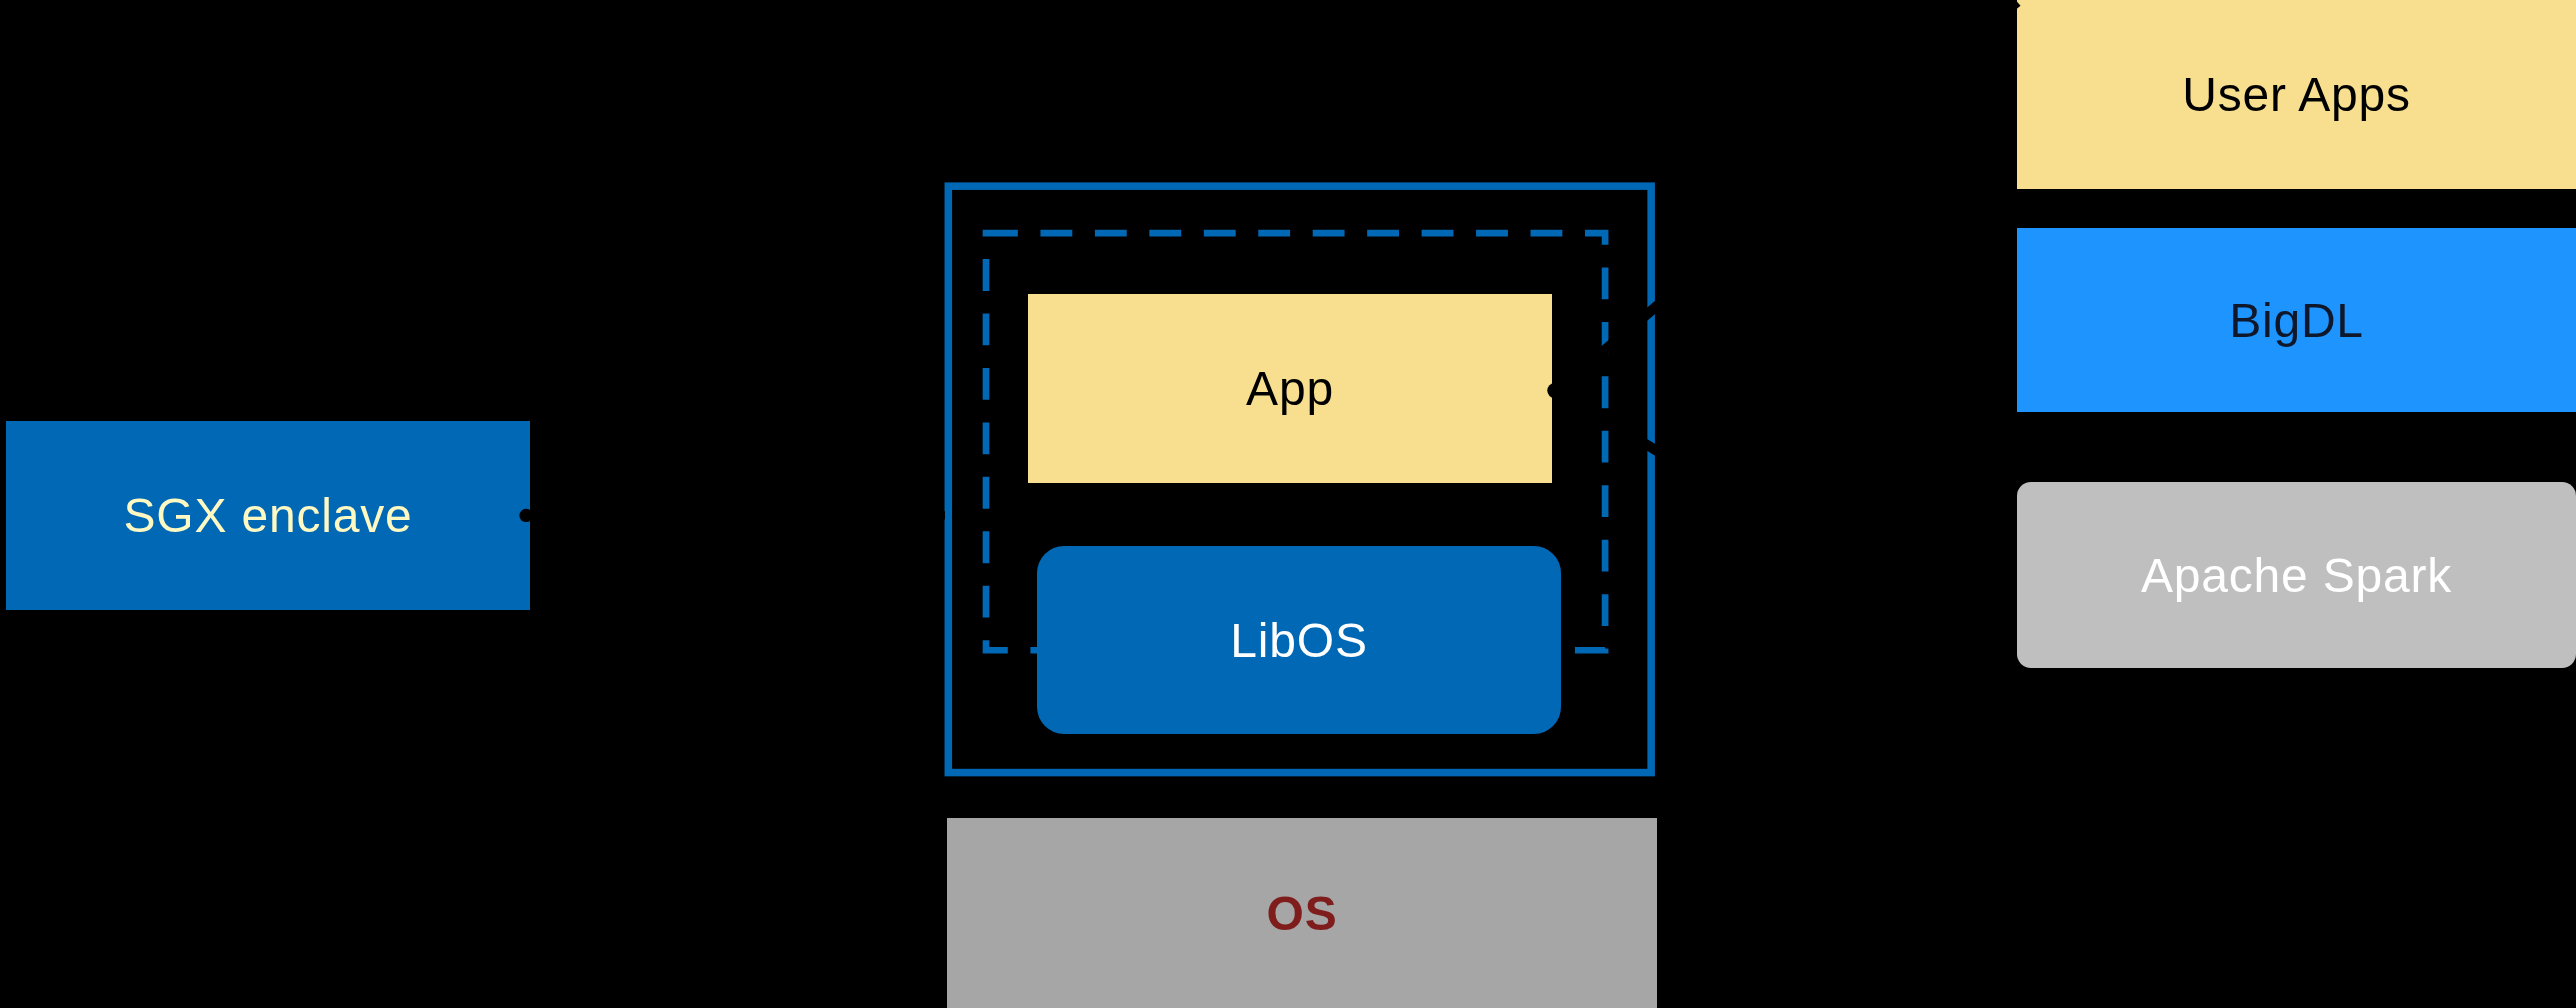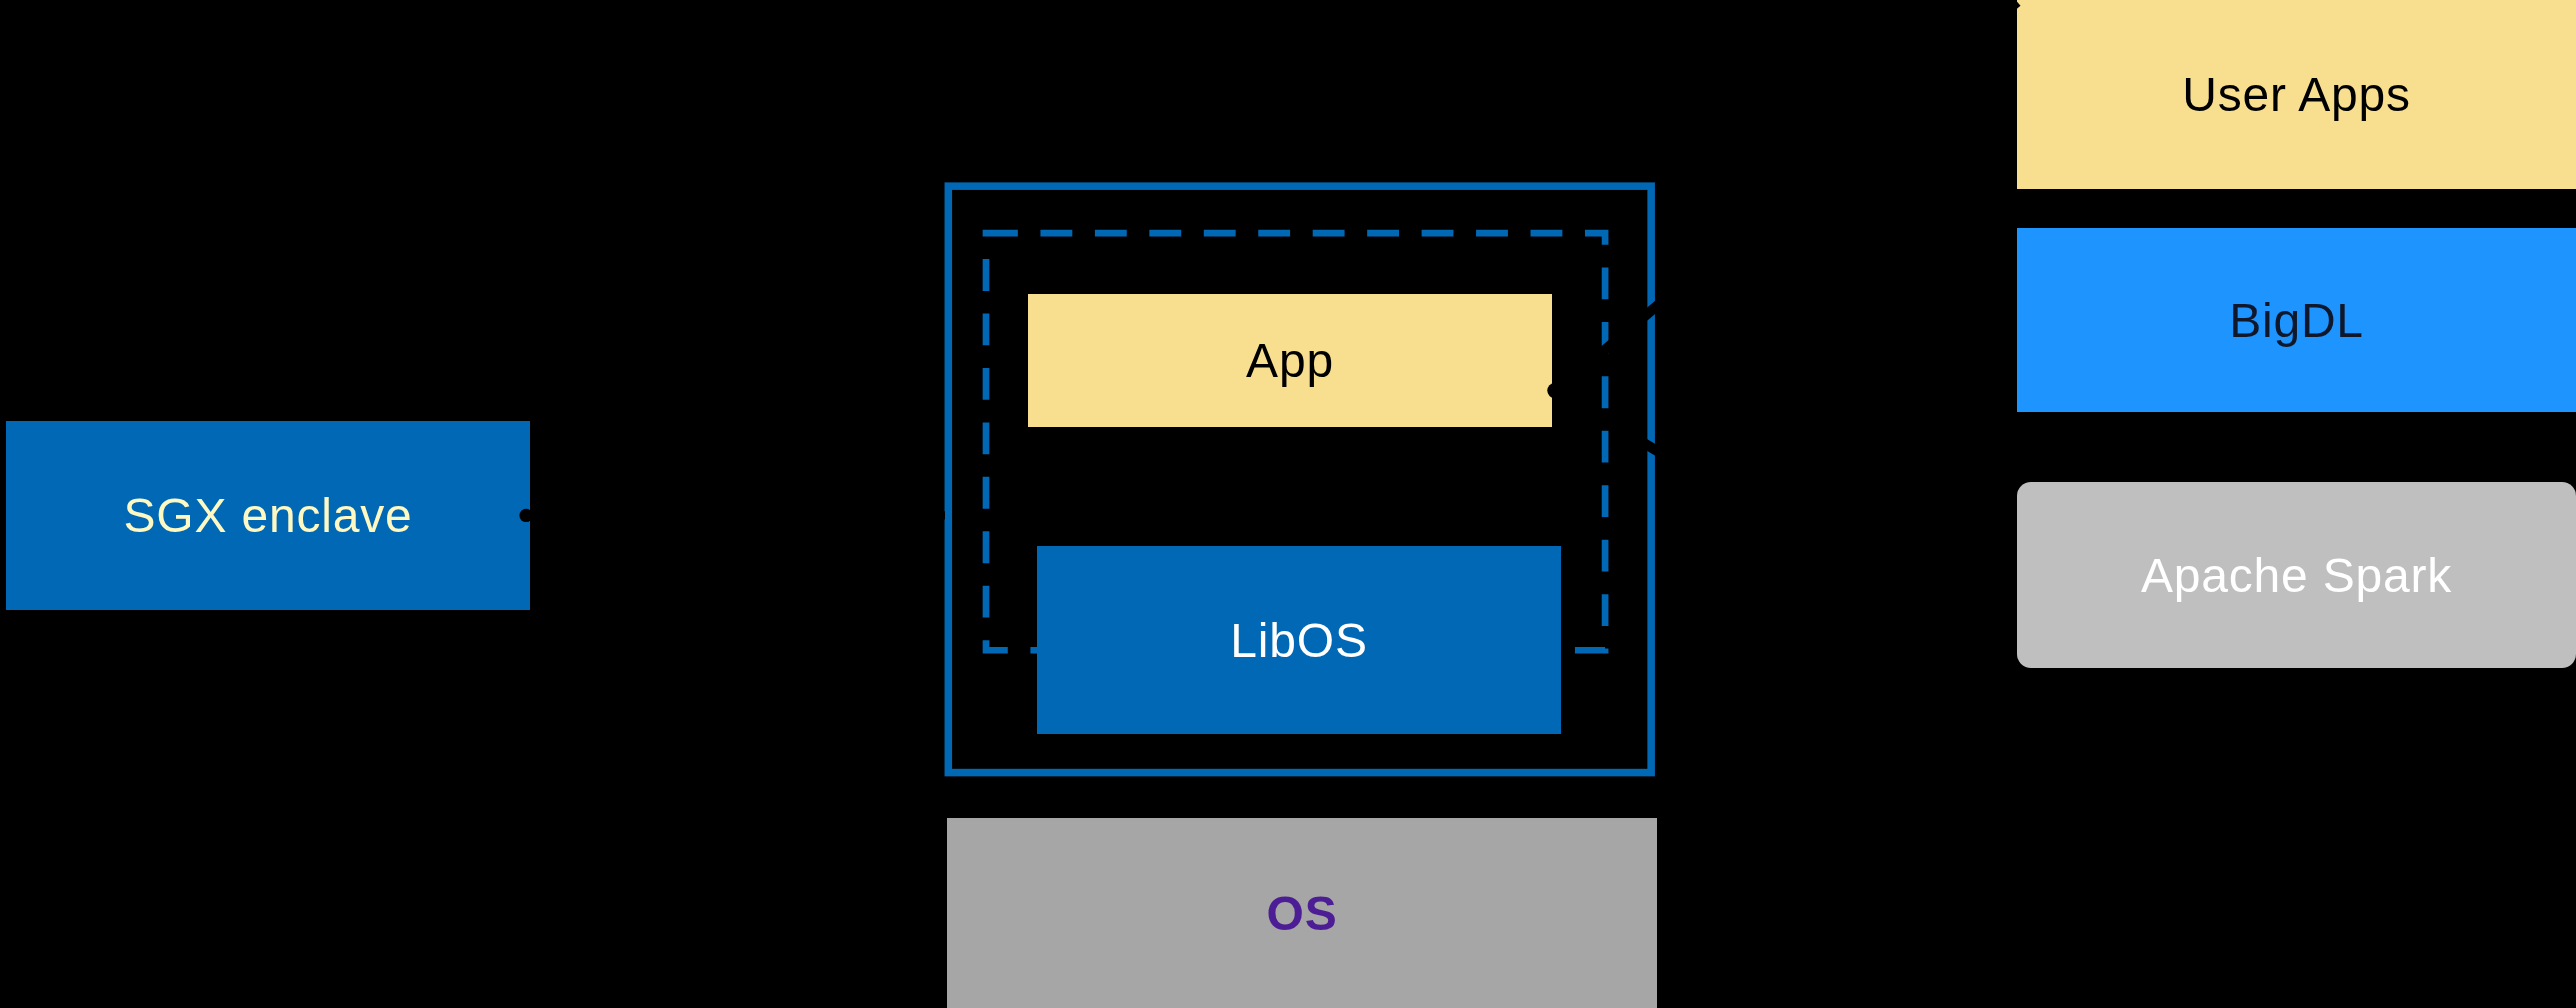--- a/index.html
+++ b/index.html
@@ -14,23 +14,23 @@
   .box{
     position:absolute;
     display:flex;align-items:center;justify-content:center;
     font-size:48px;
     letter-spacing:0.8px;
     white-space:nowrap;
   }
   
   #sgx-box{left:6px;top:421px;width:524px;height:189px;color:#fef9c3;}
   
-  #app-box{left:1028px;top:294px;width:524px;height:133px;color:#000;}
-  #libos-box{left:1037px;top:546px;width:524px;height:188px;color:#fff;}
-  #os-box{left:947px;top:818px;width:710px;height:190px;color:#4c1d95;font-weight:bold;}
+  #app-box{left:1028px;top:294px;width:524px;height:189px;color:#000;}
+  #libos-box{left:1037px;top:546px;width:524px;height:188px;color:#fff;border-radius:27px;}
+  #os-box{left:947px;top:818px;width:710px;height:190px;color:#7f1d1d;font-weight:bold;}
   
   #user-apps-box{left:2017px;top:0px;width:559px;height:189px;color:#000;}
   #bigdl-box{left:2017px;top:228px;width:559px;height:184px;color:#0f172a;}
   #spark-box{left:2017px;top:482px;width:559px;height:186px;color:#fff;}
   svg{display:block;}
 </style>
 </head>
 <body style="background-color: rgb(0, 0, 0);">
 
 <svg class="layer" viewBox="0 0 3075 1204">

